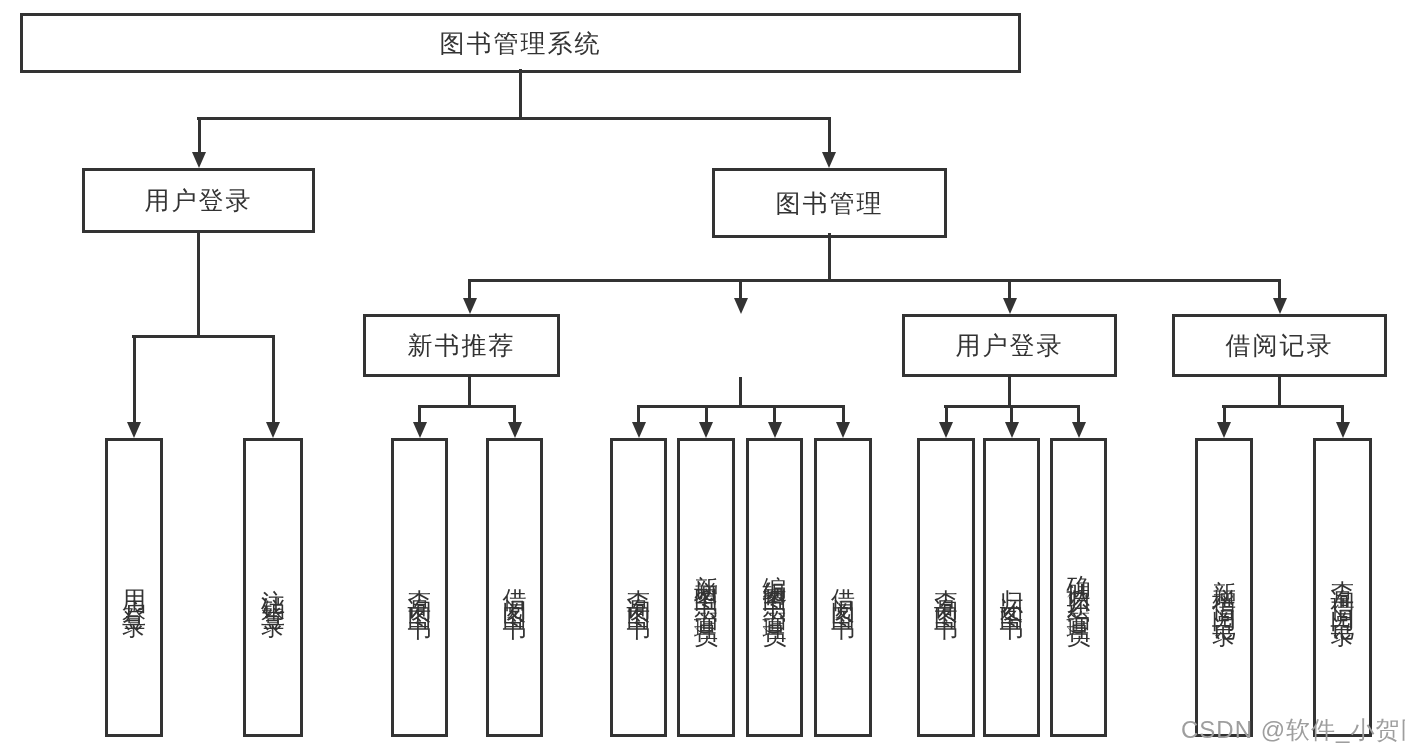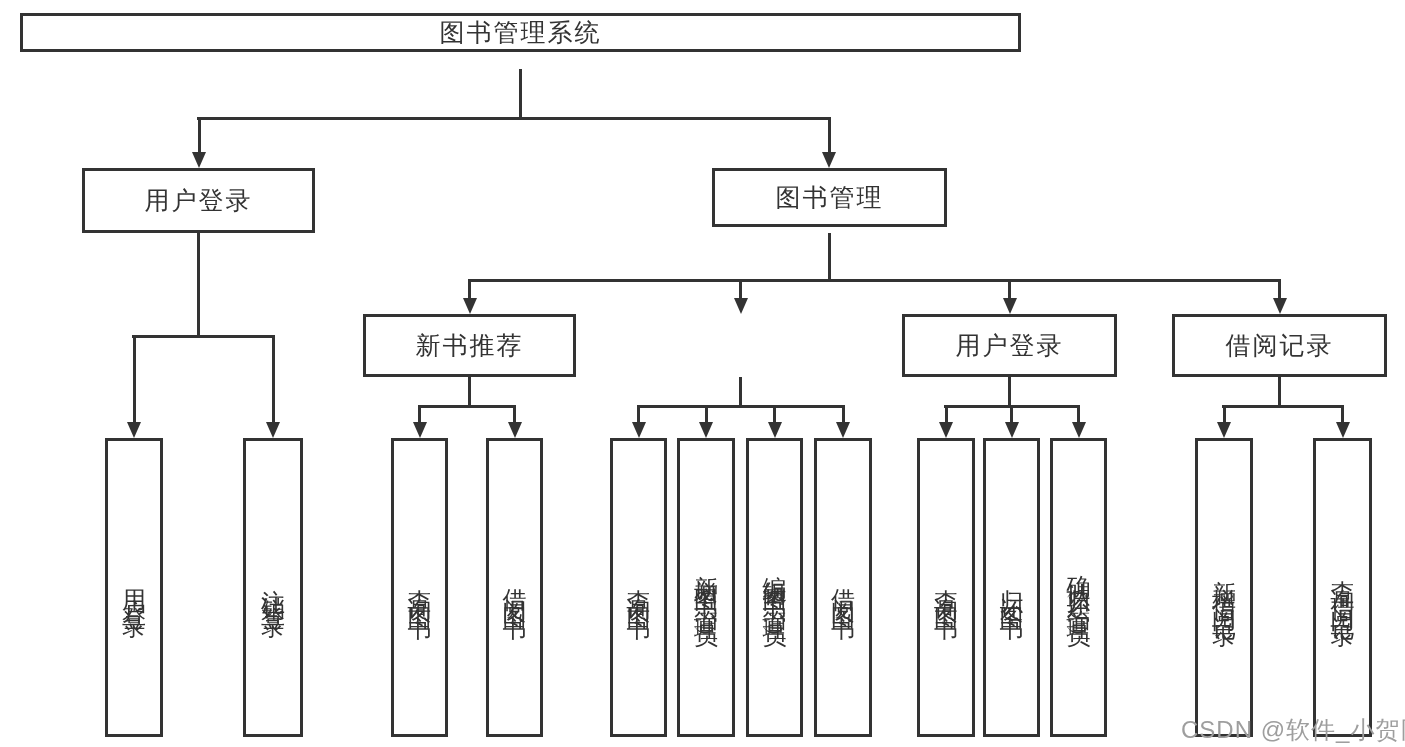--- a/index.html
+++ b/index.html
@@ -29,35 +29,35 @@
   .watermark {
     position:absolute; left:1181px; top:714px;
     font-size:24px; color:#9e9e9e; letter-spacing:1px; white-space:nowrap;
   }
 </style>
 </head>
 <body>
 
 <div id="stage">
 
-  <div class="box" style="left:20px;top:13px;width:1001px;height:39px">
+  <div class="box" style="left:20px;top:13px;width:1001px;height:60px">
     <span class="h-label">图书管理系统</span>
   </div>
 
   <div class="vline" style="left:519px;top:69px;height:50px"></div>
   <div class="hline" style="left:197px;top:117px;width:634px"></div>
   <div class="vline" style="left:198px;top:117px;height:37px"></div>
   <div class="arrow" style="left:192px;top:152px"></div>
   <div class="vline" style="left:828px;top:117px;height:37px"></div>
   <div class="arrow" style="left:822px;top:152px"></div>
 
   <div class="box" style="left:82px;top:168px;width:233px;height:65px">
     <span class="h-label">用户登录</span>
   </div>
-  <div class="box" style="left:712px;top:168px;width:235px;height:59px">
+  <div class="box" style="left:712px;top:168px;width:235px;height:70px">
     <span class="h-label">图书管理</span>
   </div>
 
   <div class="vline" style="left:197px;top:233px;height:104px"></div>
   <div class="hline" style="left:132px;top:335px;width:143px"></div>
   <div class="vline" style="left:133px;top:335px;height:89px"></div>
   <div class="arrow" style="left:127px;top:422px"></div>
   <div class="vline" style="left:272px;top:335px;height:89px"></div>
   <div class="arrow" style="left:266px;top:422px"></div>
 
@@ -65,21 +65,21 @@
   <div class="hline" style="left:468px;top:279px;width:813px"></div>
   <div class="vline" style="left:468px;top:279px;height:21px"></div>
   <div class="arrow" style="left:463px;top:298px"></div>
   <div class="vline" style="left:739px;top:279px;height:21px"></div>
   <div class="arrow" style="left:734px;top:298px"></div>
   <div class="vline" style="left:1008px;top:279px;height:21px"></div>
   <div class="arrow" style="left:1003px;top:298px"></div>
   <div class="vline" style="left:1278px;top:279px;height:21px"></div>
   <div class="arrow" style="left:1273px;top:298px"></div>
 
-  <div class="box" style="left:363px;top:314px;width:213px;height:63px">
+  <div class="box" style="left:363px;top:314px;width:197px;height:63px">
     <span class="h-label">新书推荐</span>
   </div>
   <div class="box" style="left:902px;top:314px;width:215px;height:63px">
     <span class="h-label">用户登录</span>
   </div>
   <div class="box" style="left:1172px;top:314px;width:215px;height:63px">
     <span class="h-label">借阅记录</span>
   </div>
 
   <div class="vline" style="left:468px;top:377px;height:30px"></div>

